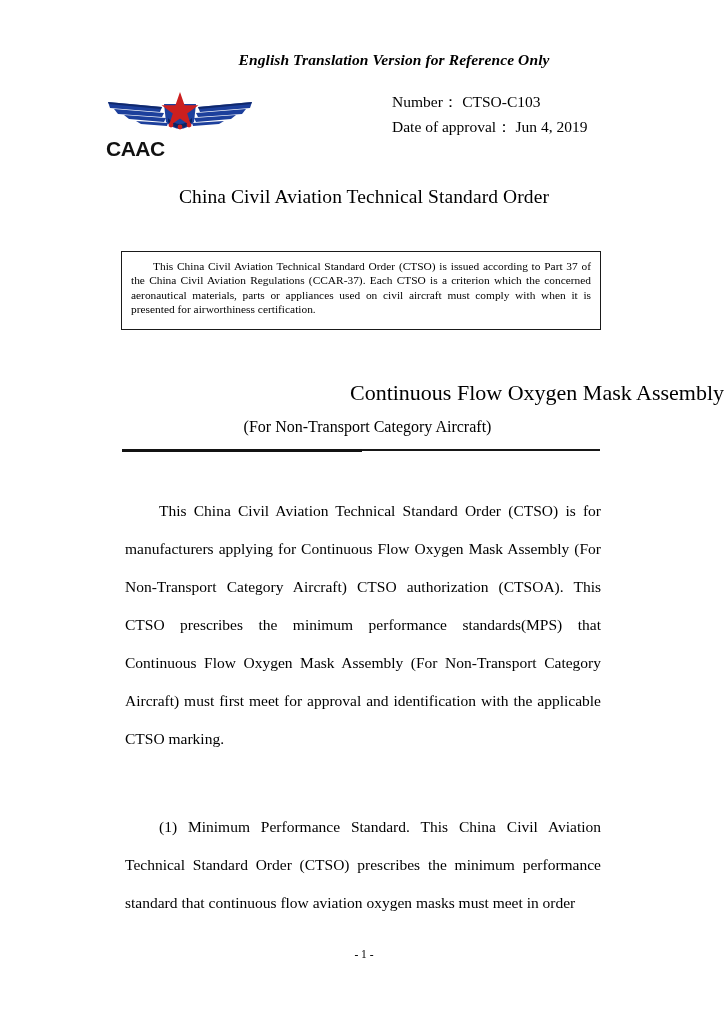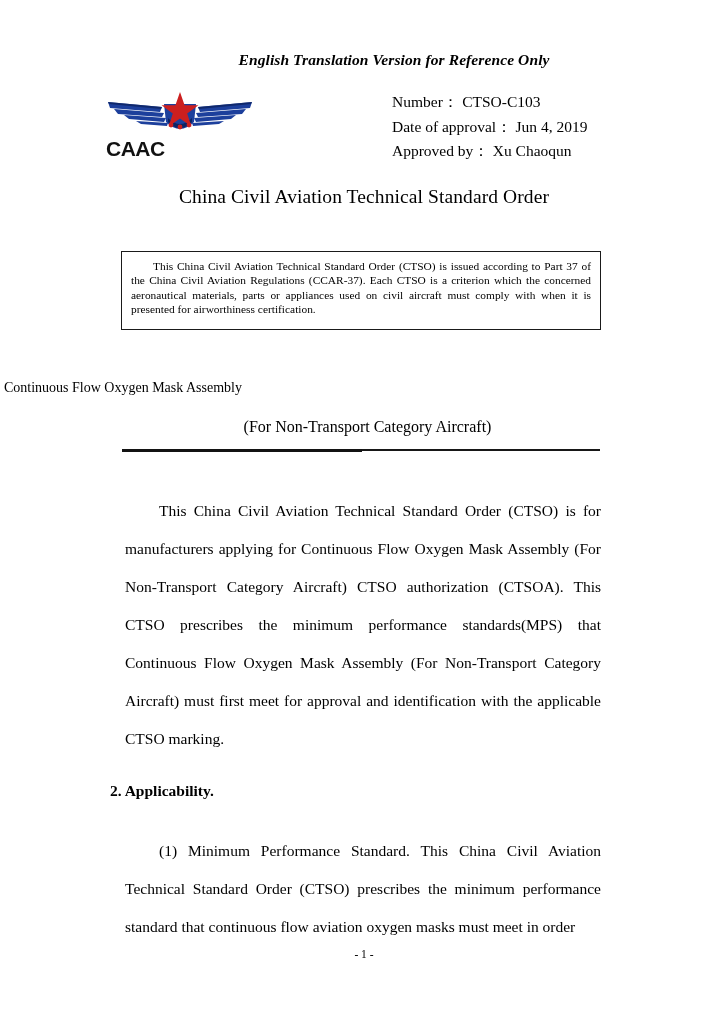--- a/index.html
+++ b/index.html
@@ -104,24 +104,24 @@
     margin: 0;
     hyphens: none;
   }
 
   
   .prod-title {
     position: absolute;
     left: 0;
     top: 380px;
     width: 724px;
-    text-align: left;
+    text-align: right;
     padding-left: 4px;
     box-sizing: border-box;
-    font-size: 14px;
+    font-size: 22px;
   }
   .prod-sub {
     position: absolute;
     left: 0;
     top: 418px;
     width: 724px;
     text-align: center;
     padding-left: 11px;
     box-sizing: border-box;
     font-size: 16px;
@@ -226,43 +226,38 @@
 
   <div class="meta">
     <div class="meta-row">
       <span class="meta-label">Number：</span>
       <span class="meta-value">CTSO-C103</span>
     </div>
     <div class="meta-row">
       <span class="meta-label">Date of approval：</span>
       <span class="meta-value">Jun 4, 2019</span>
     </div>
-    <div class="meta-row">
-      <span class="meta-label">Approved by：</span>
-      <span class="meta-value">Xu Chaoqun</span>
-    </div>
   </div>
 
   <div class="doc-title">China Civil Aviation Technical Standard Order</div>
 
   <div class="notice-box">
     <p class="notice-text">This China Civil Aviation Technical Standard Order (CTSO) is issued according to Part 37 of the China Civil Aviation Regulations (CCAR-37). Each CTSO is a criterion which the concerned aeronautical materials, parts or appliances used on civil aircraft must comply with when it is presented for airworthiness certification.</p>
   </div>
 
   <div class="prod-title">Continuous Flow Oxygen Mask Assembly</div>
   <div class="prod-sub">(For Non-Transport Category Aircraft)</div>
 
   <div class="divider"></div>
 
   <div class="body-area">
 
     <div class="gap-after-heading"></div>
     <p class="para">This China Civil Aviation Technical Standard Order (CTSO) is for manufacturers applying for Continuous Flow Oxygen Mask Assembly (For Non-Transport Category Aircraft) CTSO authorization (CTSOA). This CTSO prescribes the minimum performance standards(MPS) that Continuous Flow Oxygen Mask Assembly (For Non-Transport Category Aircraft) must first meet for approval and identification with the applicable CTSO marking.</p>
 
     <div class="gap-before-heading"></div>
-    <h2 class="sec-heading">2. Applicability.</h2>
     <div class="gap-after-heading"></div>
     <p class="para">(1) Minimum Performance Standard. This China Civil Aviation Technical Standard Order (CTSO) prescribes the minimum performance standard that continuous flow aviation oxygen masks must meet in order</p>
   </div>
 
   <div class="footer">- 1 -</div>
 
 </div>
 
 </body></html>

